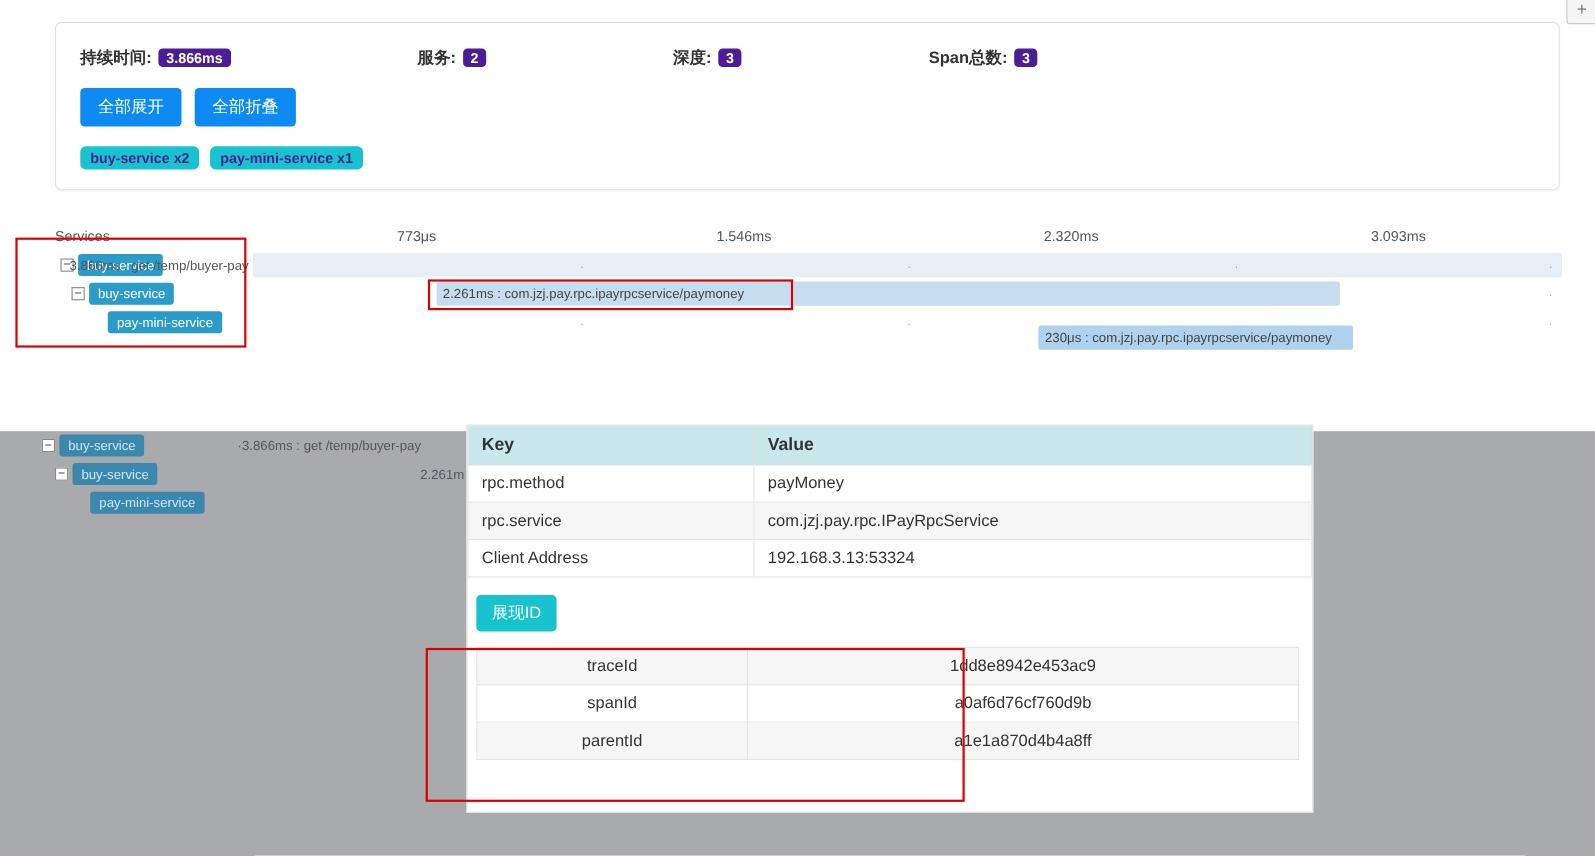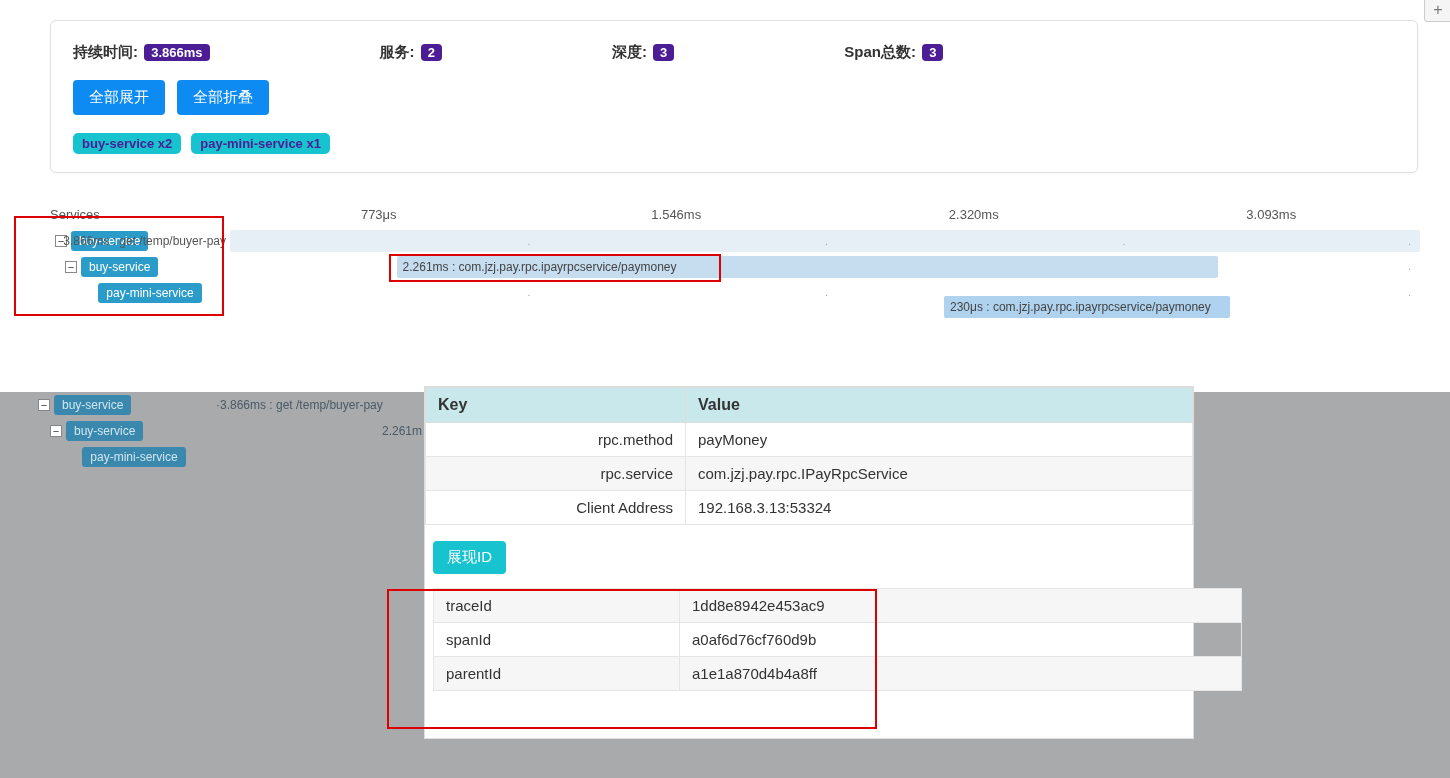--- a/index.html
+++ b/index.html
@@ -51,25 +51,25 @@
   .bg-tree-col { width:200px; display:flex; align-items:center;}
   .svc-tag-dim { display:inline-block; background:#3a88ad; color:#cfe6f0; border-radius:3px; padding:3px 8px; font-size:12px;}
   .bg-span-text { font-size:12px; color:#4a5a66; padding-left:4px;}
   
   
   .detail { position:absolute; left:424px; top:386px; width:770px; background:#fff; border:1px solid #ddd; z-index:30; padding:0 0 30px 0;}
   table.kv { width:100%; border-collapse:collapse;}
   table.kv th { background:#c9e8ec; text-align:left; padding:8px 12px; font-size:16px; font-weight:700; border:1px solid #ddd;}
   table.kv td { padding:8px 12px; border:1px solid #e5e5e5; font-size:15px;}
   table.kv tr.striped td { background:#f6f6f6;}
-  .kv-key{width:260px;text-align:right;}
+  .kv-key{width:260px;}
   
   .show-id-btn { display:inline-block; background:#17c3ce; color:#fff; border:none; border-radius:4px; padding:7px 14px; font-size:15px; margin:16px 0 0 8px; cursor:pointer;}
   
-  table.ids { width:809px; margin:14px 0 17px 8px; border-collapse:collapse;}
+  table.ids { width:748px; margin:14px 0 17px 8px; border-collapse:collapse;text-align:center;}
   table.ids td { padding:8px 12px; border:1px solid #e5e5e5; font-size:15px;}
   table.ids tr.striped td { background:#f6f6f6;}
   .id-key{width:246px;}
   
   .plus-tab { position:absolute; right:-2px; top:-2px; width:28px; height:24px; border:1px solid #ccc; border-top-left-radius:3px; border-bottom-left-radius:3px; background:#f5f5f5; display:flex; align-items:center; justify-content:center; font-size:16px; color:#777; z-index:40;}
   
   .t-dot { color:#aaa; font-size:11px;}
 </style>
 </head>
 <body>

